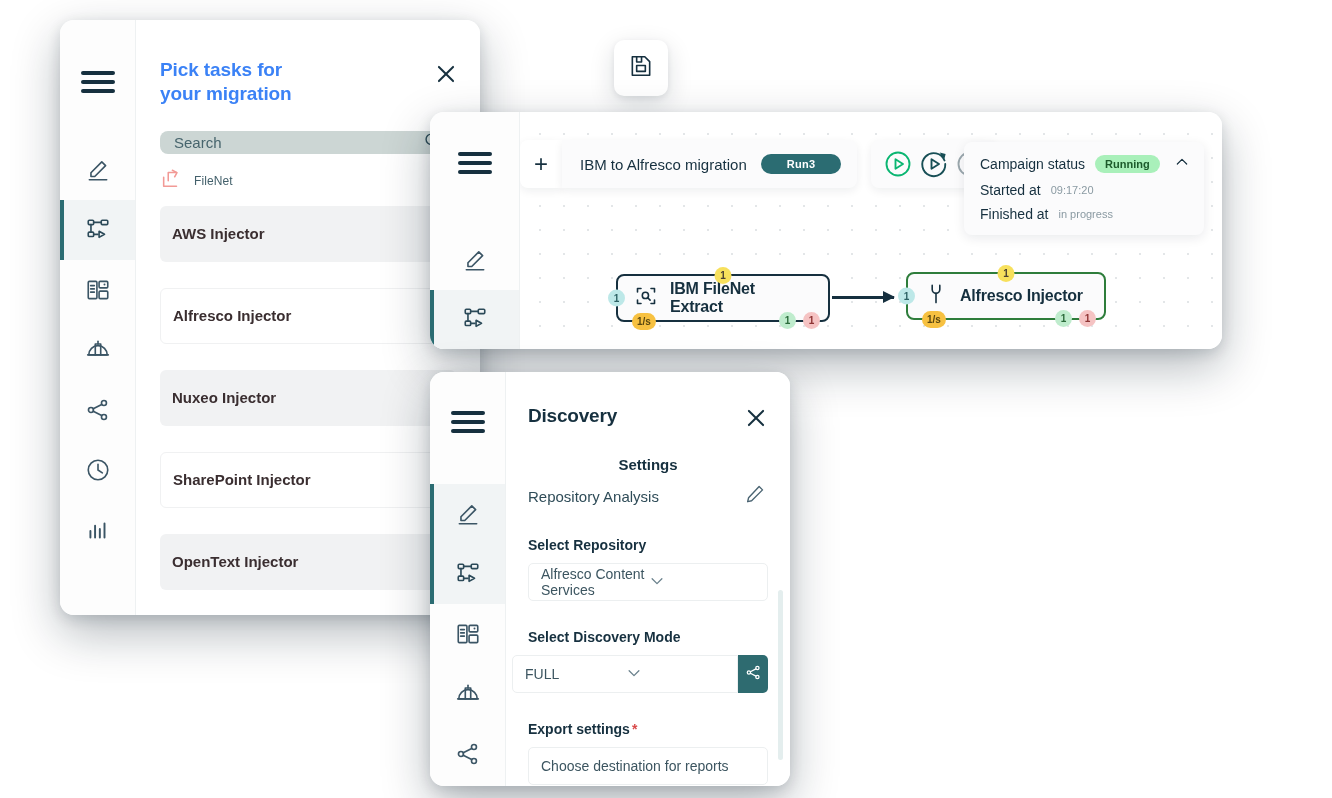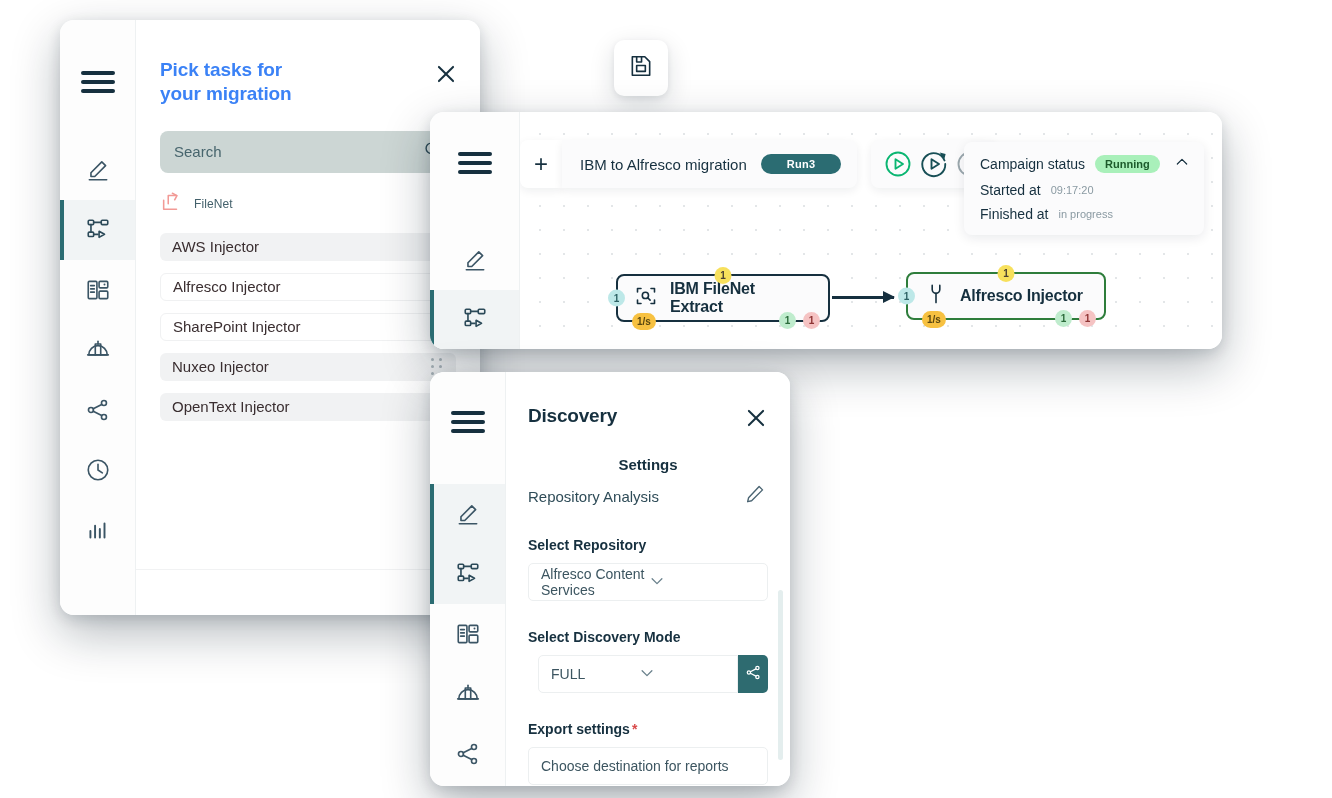--- a/index.html
+++ b/index.html
@@ -86,23 +86,23 @@
   .search-box input::placeholder { color: #47656d; }
 
   .group-row {
     margin: 14px 24px 0 24px; height: 34px;
     display: flex; align-items: center; gap: 12px; cursor: pointer;
   }
   .group-label { flex: 1; font-size: 12px; color: #43606b; letter-spacing: 0.1px; }
 
   .task-list { margin-top: 12px; padding: 0 24px 0 24px; position: relative; flex:1; }
   .task-item {
-    height: 28px; border-radius: 6px; margin-bottom: 12px;
+    height: 56px; border-radius: 6px; margin-bottom: 26px;
     display: flex; align-items: center; justify-content: space-between;
-    padding: 0 14px 0 12px; font-size: 15px; color: #3a2e30; cursor: grab;
+    padding: 0 14px 0 12px; font-size: 15px; color: #3a2e30; cursor: grab; font-weight: bold;
   }
   .task-item.shade { background: #f1f2f3; }
   .task-item.plain { background: #ffffff; border: 1px solid #f0f1f2; }
   .grip { display: grid; grid-template-columns: 3px 3px; gap: 4px 5px; }
   .grip i { display: block; width: 3px; height: 3px; border-radius: 50%; background: #aab4ba; }
   .tasks-scroll {
     position: absolute; right: 14px; top: 178px; width: 5px; height: 330px;
     border-radius: 3px; background: #dfeceb;
   }
   .tasks-footer { height: 46px; border-top: 1px solid #f1f2f3; background:#fff; }
@@ -225,21 +225,21 @@
   .repo-name { font-size: 15px; color: #2f4c58; }
   .field-label {
     padding: 0 22px; margin-top: 28px; font-size: 14px; font-weight: 700; color: #16303f;
   }
   .field-label .req { color: #d94a4a; font-weight: 700; margin-left: 2px; }
   .select {
     margin: 10px 22px 0 22px; height: 38px; border: 1px solid #eceff0; border-radius: 5px;
     display: flex; align-items: center; padding: 0 12px; background: #fff; cursor: pointer;
   }
   .select span { flex: 1; font-size: 14px; color: #3c5560; }
-  .select-wrap { display: flex; align-items: stretch; margin: 10px 22px 0 32px; }
+  .select-wrap { display: flex; align-items: stretch; margin: 10px 22px 0 6px; }
   .select-wrap .select { margin: 0; flex: 1; border-radius: 5px 0 0 5px; }
   .share-btn {
     width: 30px; background: #2e6b70; border-radius: 0 5px 5px 0;
     display: flex; align-items: center; justify-content: center; cursor: pointer;
   }
   .disc-scroll {
     position: absolute; right: 7px; top: 218px; width: 5px; height: 170px;
     border-radius: 3px; background: #e4eeee;
   }
 </style>
@@ -382,34 +382,34 @@
           <span class="grip">
               <i></i>
               <i></i>
               <i></i>
               <i></i>
               <i></i>
               <i></i>
             </span>
         </div>
 
+        <div class="task-item shade">
+          <span>Nuxeo Injector</span>
+          <span class="grip">
+              <i></i>
+              <i></i>
+              <i></i>
+              <i></i>
+              <i></i>
+              <i></i>
+            </span>
+        </div>
+
         <div class="task-item plain">
           <span>SharePoint Injector</span>
-          <span class="grip">
-              <i></i>
-              <i></i>
-              <i></i>
-              <i></i>
-              <i></i>
-              <i></i>
-            </span>
-        </div>
-
-        <div class="task-item shade">
-          <span>Nuxeo Injector</span>
           <span class="grip">
               <i></i>
               <i></i>
               <i></i>
               <i></i>
               <i></i>
               <i></i>
             </span>
         </div>
 

